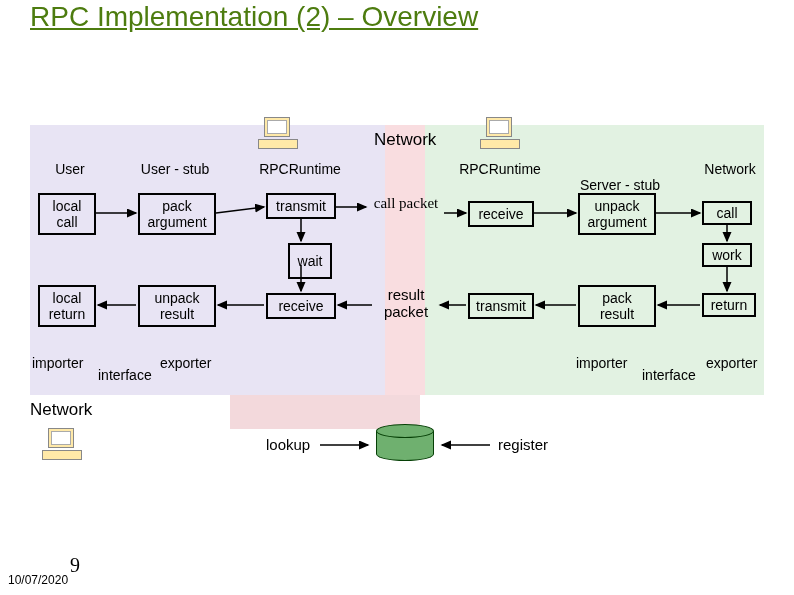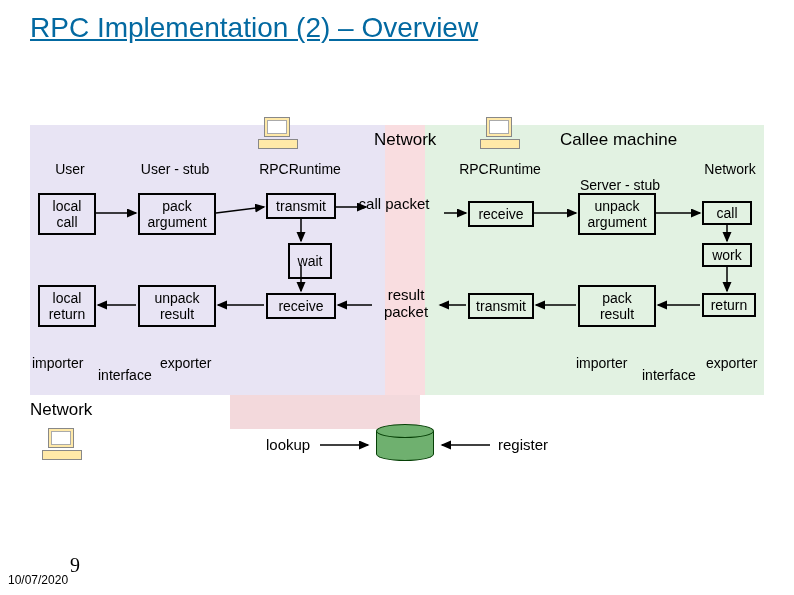--- a/index.html
+++ b/index.html
@@ -7,23 +7,23 @@
     margin: 0;
     font-family: Verdana, Arial, sans-serif;
     font-size: 14px;
     background: #fff;
     width: 794px;
     height: 595px;
     position: relative;
   }
   .title {
     font-size: 28px;
-    color: #0369a1;
+    color: #4d7c0f;
     text-decoration: underline;
-    padding: 12px 0 0 30px;
+    padding: 1px 0 0 30px;
     font-family: Verdana, sans-serif;
   }
   .diagram {
     position: absolute;
     left: 30px;
     top: 125px;
     width: 734px;
     height: 300px;
   }
   .bg-caller {
@@ -100,21 +100,20 @@
 <body>
 
 <div class="title">RPC Implementation (2) – Overview</div>
 
 <div class="diagram">
   <div class="bg-caller"></div>
   <div class="bg-network"></div>
   <div class="bg-callee"></div>
 
   <div class="hdr" style="left:344px; top:5px;">Network</div>
-  <div class="hdr" style="left:530px; top:5px;">Callee machine</div>
 
   <div class="computer" style="left:228px; top:-8px;">
     <div class="mon"></div>
       <div class="scr"></div>
       <div class="base"></div>
   </div>
   <div class="computer" style="left:450px; top:-8px;">
     <div class="mon"></div>
       <div class="scr"></div>
       <div class="base"></div>
@@ -138,21 +137,21 @@
 
   <div class="box" style="left:438px; top:76px;  width:66px; height:26px;">receive</div>
   <div class="box" style="left:548px; top:68px;  width:78px; height:42px;">unpack<br>argument</div>
   <div class="box" style="left:672px; top:76px;  width:50px; height:24px;">call</div>
   <div class="box" style="left:672px; top:118px; width:50px; height:24px;">work</div>
 
   <div class="box" style="left:438px; top:168px; width:66px; height:26px;">transmit</div>
   <div class="box" style="left:548px; top:160px; width:78px; height:42px;">pack<br>result</div>
   <div class="box" style="left:672px; top:168px; width:54px; height:24px;">return</div>
 
-  <div class="lbl" style="left:324px; top:70px; width:80px;">call packet</div>
+  <div class="lbl" style="left:336px; top:70px; width:80px;font-family:Liberation Serif, serif;">call packet</div>
   <div class="lbl" style="left:344px; top:162px; width:64px; line-height:1.1;">result<br>packet</div>
 
   <div class="ifc" style="left:2px;  top:230px;">importer</div>
   <div class="ifc" style="left:68px; top:242px;">interface</div>
   <div class="ifc" style="left:130px; top:230px;">exporter</div>
 
   <div class="ifc" style="left:546px; top:230px;">importer</div>
   <div class="ifc" style="left:612px; top:242px;">interface</div>
   <div class="ifc" style="left:676px; top:230px;">exporter</div>
 

